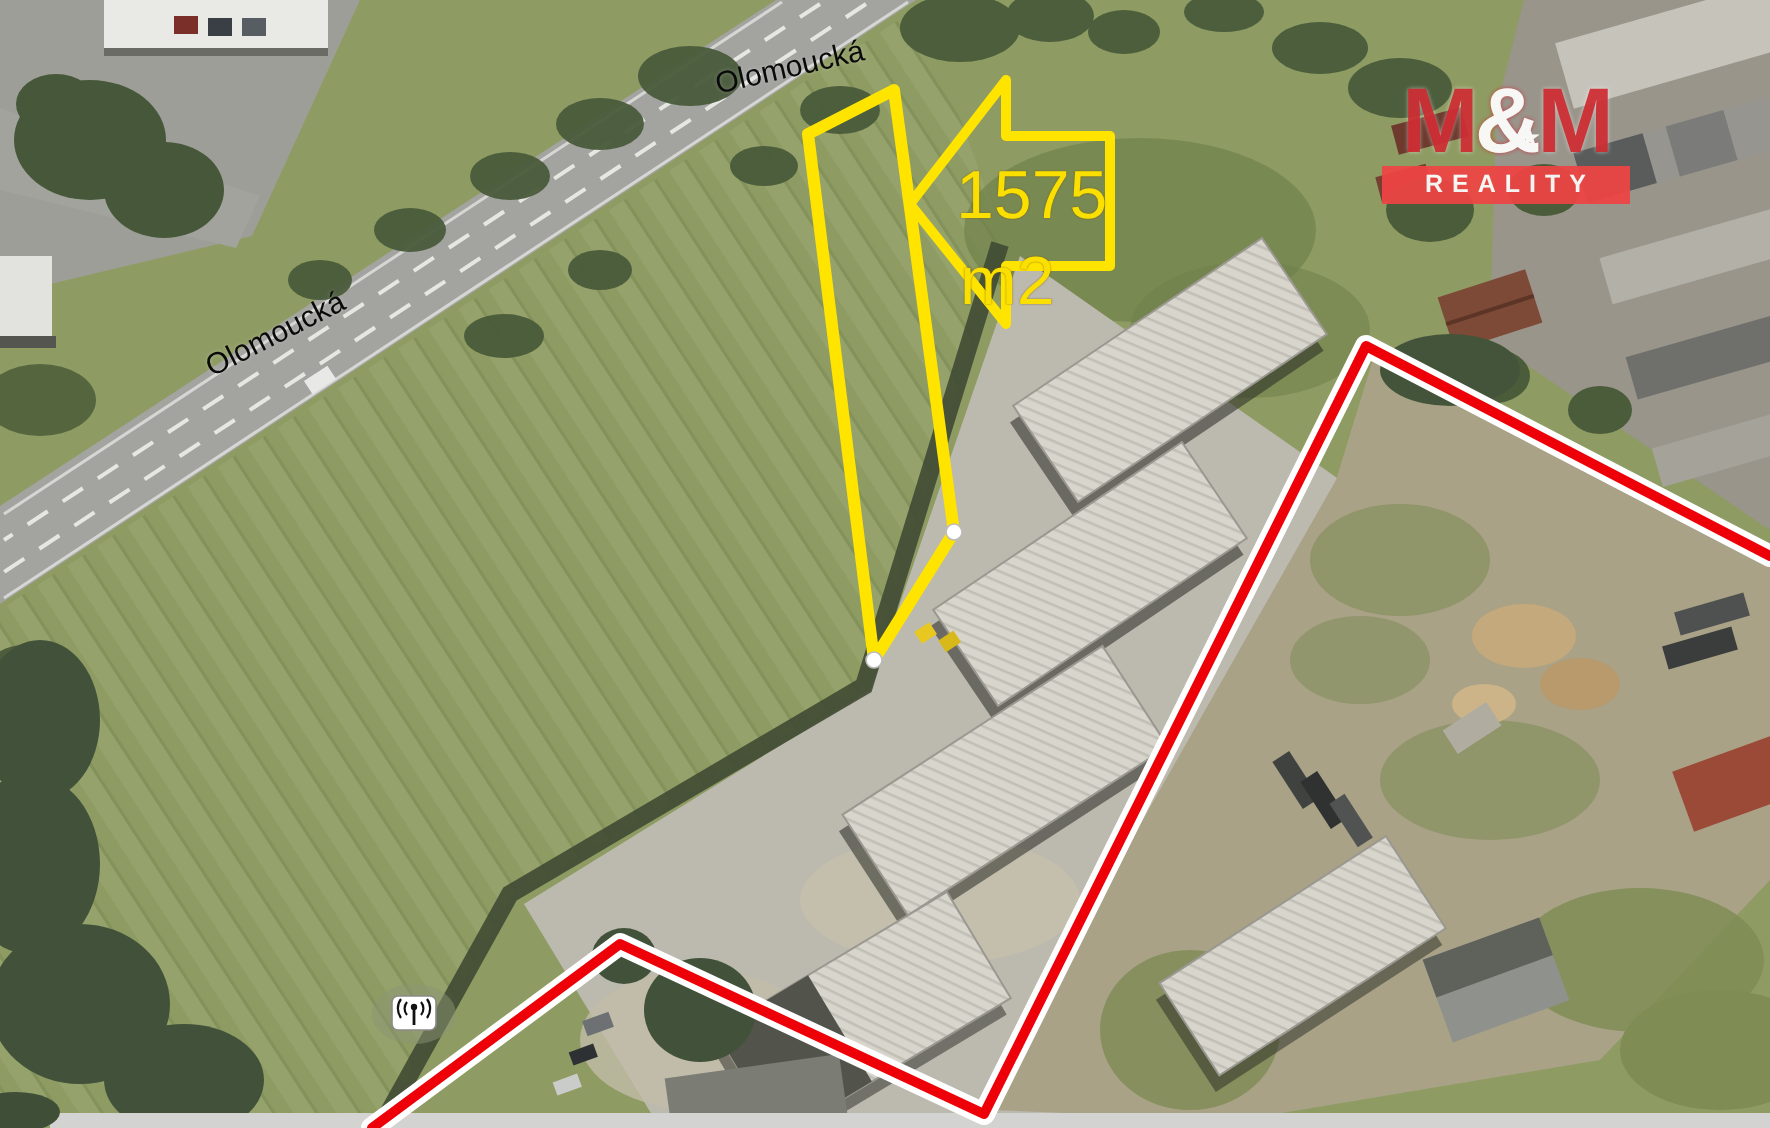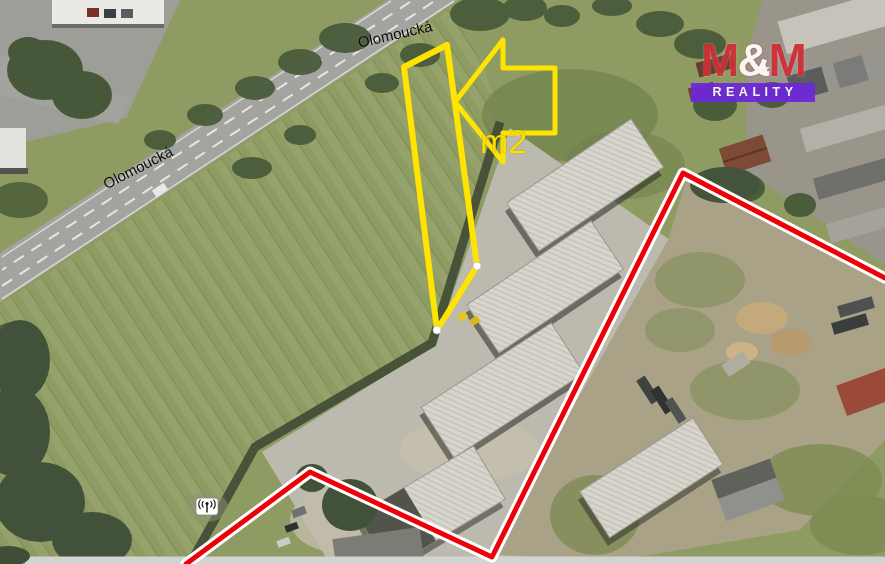--- a/index.html
+++ b/index.html
@@ -29,21 +29,21 @@
     text-shadow:0 0 2px rgba(255,255,255,.55);
     font-family:"Liberation Sans","DejaVu Sans",sans-serif;
     margin-top:21px;
   }
   .logo-amp{color:#ffffff;text-shadow:0 0 2px rgba(207,46,52,.9);}
   .logo-star{
     position:absolute;left:71px;top:24px;color:#fff;font-size:13px;
     text-shadow:none;letter-spacing:0;
   }
   .logo-bar{
-    margin:2px 0 0 3px;width:124px;background:#6d28d9;color:#fff;
+    margin:2px 0 0 3px;width:124px;background:#ef4444;color:#fff;
     font-size:12.5px;font-weight:bold;letter-spacing:4.5px;
     text-align:center;padding:2px 0 3px 4px;box-sizing:border-box;
   }
 </style>
 </head>
 <body>
 
 <div class="stage">
 
   <svg width="885" height="564" viewBox="0 0 885 564">
@@ -292,20 +292,21 @@
     <polygon points="404,67 447,45 477,266 437,330" fill="none" stroke-width="6" stroke-linejoin="round" stroke="#ffe400"></polygon>
     <circle cx="477" cy="266" r="4" fill="#ffffff" stroke="#bbbbbb" stroke-width="0.8"></circle>
     <circle cx="437" cy="330" r="4" fill="#ffffff" stroke="#bbbbbb" stroke-width="0.8"></circle>
 
     <polygon points="455,102 503,40 503,68 555,68 555,133 503,133 503,162" fill="none" stroke-width="5" stroke-linejoin="round" stroke="#ffe400"></polygon>
   </svg>
 
   <div class="street-label lbl-top">Olomoucká</div>
   <div class="street-label lbl-left">Olomoucká</div>
 
+  <div class="area-label area-l1">1575</div>
   <div class="area-label area-l2">m2</div>
 
   <div class="logo">
     <div class="logo-mm"><span>M</span><span class="logo-amp">&amp;</span><span>M</span><span class="logo-star">★</span>
     </div>
     <div class="logo-bar">REALITY</div>
   </div>
 
 </div>
 

